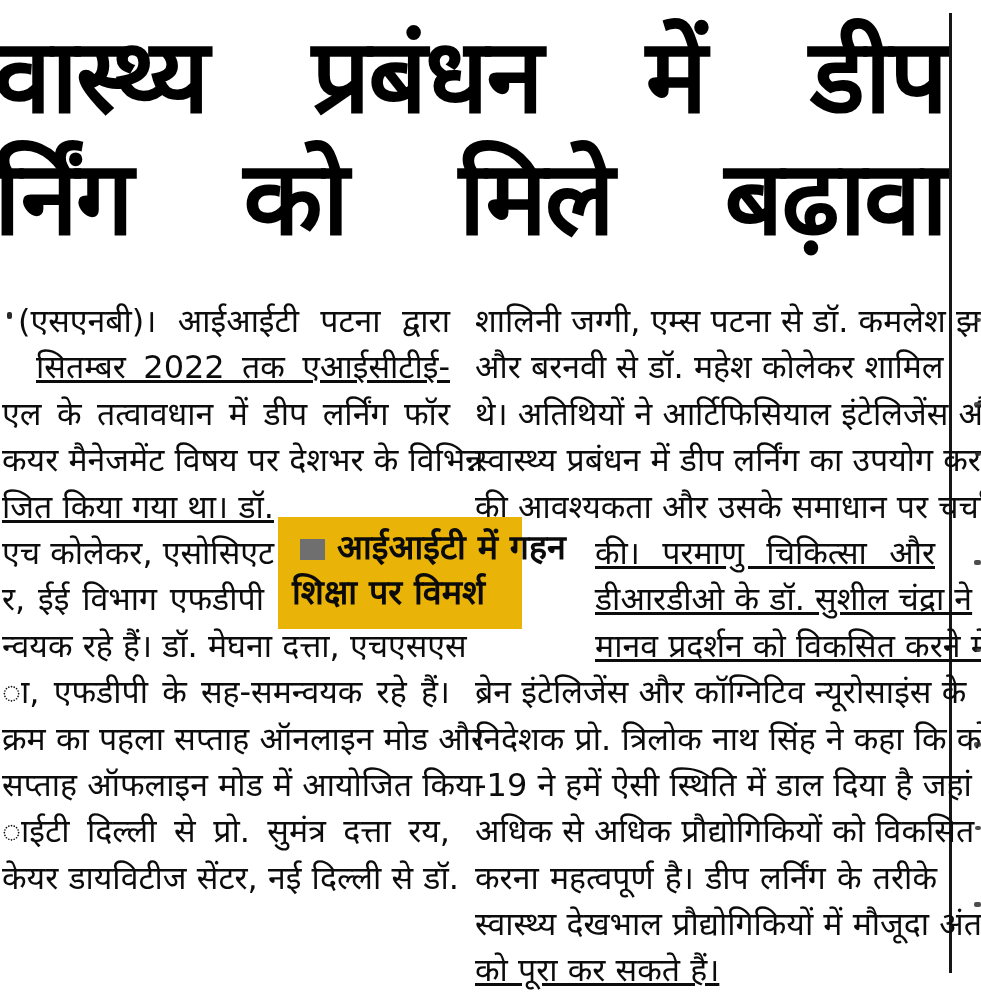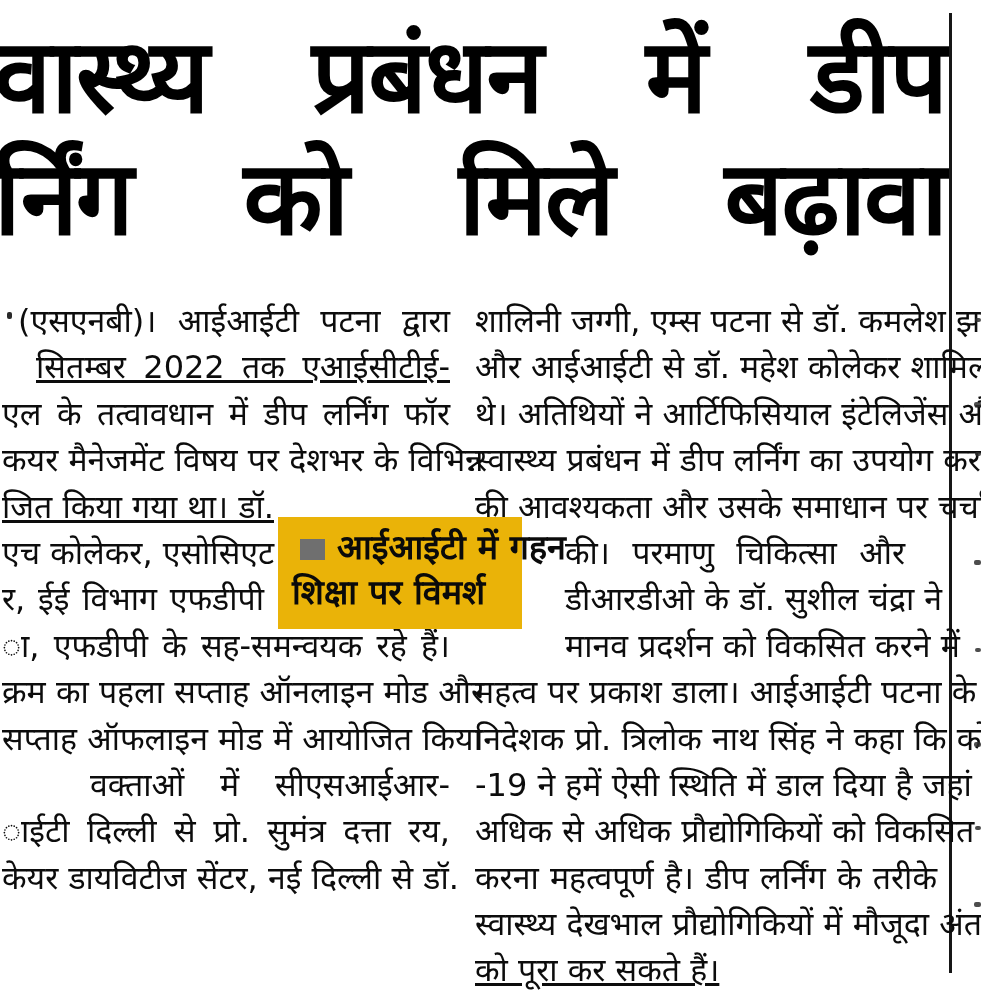--- a/index.html
+++ b/index.html
@@ -22,21 +22,21 @@
   .col-left  { left:2px;  width:448px; }
   .col-right { left:475px; width:462px; }
   .bline {
     height:46.4px; white-space:nowrap;
     text-align:justify; text-align-last:justify; overflow:visible;
   }
   .indent-a { padding-left:16px; }
   .indent-b { padding-left:34px;text-decoration:underline; }
   .indent-c { padding-left:88px; }
   .l-short  { width:262px; }
-  .r-short  { margin-left:90px; width:340px; }
+  .r-short  { margin-left:120px; width:340px;text-decoration:underline; }
   .no-just  { text-align-last:left;text-decoration:underline; }
 
   
   .pull-quote {
     position:absolute; left:278px; top:517px; width:244px; height:112px;
     background:#eab308; padding:8px 12px 6px 14px;
     font-size:34px; font-weight:bold; line-height:45px; color:#0a0a0a;
   }
   .pq-line { white-space:nowrap; }
   .pq-bullet {
@@ -67,38 +67,38 @@
 <div class="v-rule"></div>
 
 <div class="column col-left">
   <div class="bline indent-a">(एसएनबी)। आईआईटी पटना द्वारा</div>
   <div class="bline indent-b">सितम्बर 2022 तक एआईसीटीई-</div>
   <div class="bline">एल के तत्वावधान में डीप लर्निंग फॉर</div>
   <div class="bline">कयर मैनेजमेंट विषय पर देशभर के विभिन्न</div>
   <div class="bline l-short no-just">जित किया गया था। डॉ.</div>
   <div class="bline l-short">एच कोलेकर, एसोसिएट</div>
   <div class="bline l-short">र, ईई विभाग एफडीपी</div>
+  <div class="bline">न्वयक रहे हैं। डॉ. मेघना दत्ता, एचएसएस</div>
   <div class="bline">ा, एफडीपी के सह-समन्वयक रहे हैं।</div>
   <div class="bline">क्रम का पहला सप्ताह ऑनलाइन मोड और</div>
   <div class="bline">सप्ताह ऑफलाइन मोड में आयोजित किया</div>
-  <div class="bline indent-c">वक्ताओं में सीएसआईआर-</div>
   <div class="bline">ाईटी दिल्ली से प्रो. सुमंत्र दत्ता रय,</div>
   <div class="bline">केयर डायविटीज सेंटर, नई दिल्ली से डॉ.</div>
 </div>
 
 <div class="column col-right">
   <div class="bline">शालिनी जग्गी, एम्स पटना से डॉ. कमलेश झा</div>
-  <div class="bline">और आईआईटी से डॉ. महेश कोलेकर शामिल</div>
+  <div class="bline">और बरनवी से डॉ. महेश कोलेकर शामिल</div>
   <div class="bline">थे। अतिथियों ने आर्टिफिसियाल इंटेलिजेंस और</div>
   <div class="bline">स्वास्थ्य प्रबंधन में डीप लर्निंग का उपयोग करने</div>
   <div class="bline">की आवश्यकता और उसके समाधान पर चर्चा</div>
   <div class="bline r-short">की। परमाणु चिकित्सा और</div>
   <div class="bline r-short">डीआरडीओ के डॉ. सुशील चंद्रा ने</div>
   <div class="bline r-short">मानव प्रदर्शन को विकसित करने में</div>
-  <div class="bline">महत्व पर प्रकाश डाला। आईआईटी पटना के</div>
+  <div class="bline">ब्रेन इंटेलिजेंस और कॉग्निटिव न्यूरोसाइंस के</div>
   <div class="bline">निदेशक प्रो. त्रिलोक नाथ सिंह ने कहा कि कोविड</div>
   <div class="bline">-19 ने हमें ऐसी स्थिति में डाल दिया है जहां</div>
   <div class="bline">अधिक से अधिक प्रौद्योगिकियों को विकसित</div>
   <div class="bline">करना महत्वपूर्ण है। डीप लर्निंग के तरीके</div>
   <div class="bline">स्वास्थ्य देखभाल प्रौद्योगिकियों में मौजूदा अंतर</div>
   <div class="bline no-just">को पूरा कर सकते हैं।</div>
 </div>
 
 <div class="pull-quote">
   <div class="pq-line">

